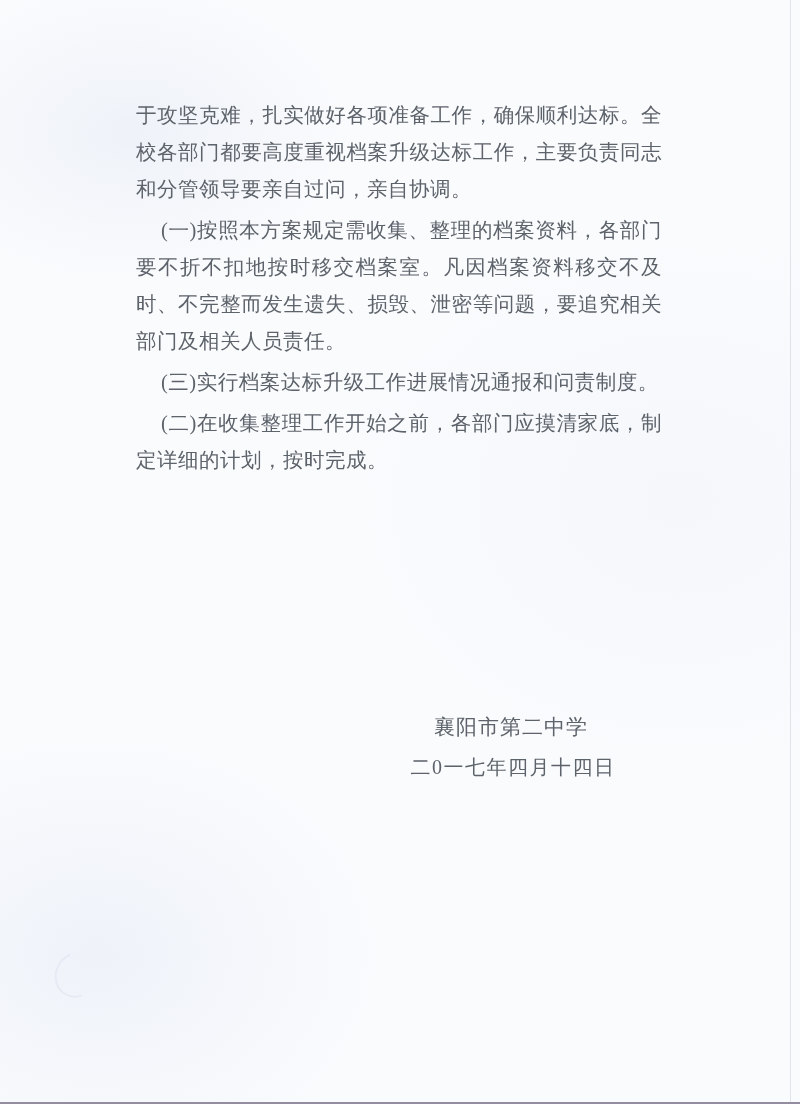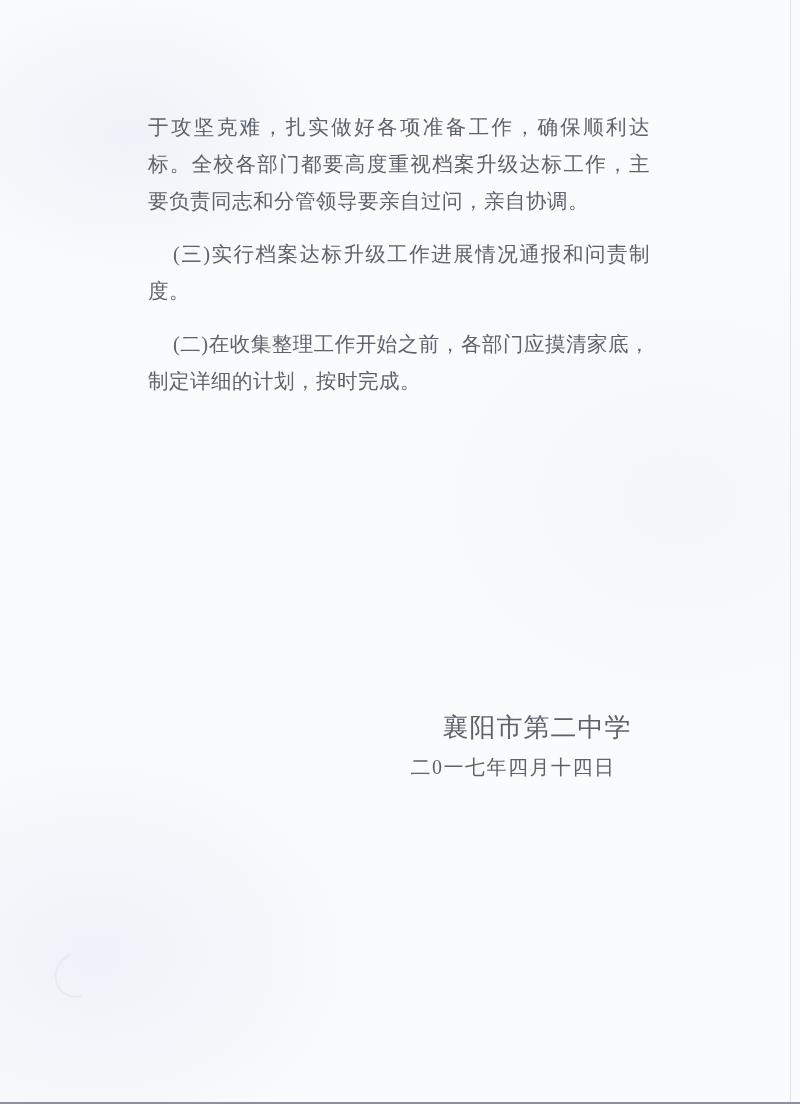--- a/index.html
+++ b/index.html
@@ -25,35 +25,34 @@
     left: 132px;
     top: 93px;
     width: 534px;
     font-size: 20.5px;
     line-height: 37px;
     letter-spacing: 0.5px;
     text-align: justify;
     text-justify: inter-character;
   }
   .para {
-    margin: 16px;
+    margin: 4px;
   }
   .para.indent {
     text-indent: 25px;
   }
   .sig-org {
     position: absolute;
     top: 714px;
     left: 511px;
     transform: translateX(-50%);
-    font-size: 26px;
+    font-size: 21px;
     line-height: 27px;
     letter-spacing: 1px;
     white-space: nowrap;
-    margin-left: 26px;
   }
   .sig-date {
     position: absolute;
     top: 754px;
     left: 513px;
     transform: translateX(-50%);
     font-size: 20px;
     line-height: 27px;
     letter-spacing: 1.5px;
     white-space: nowrap;
@@ -89,20 +88,21 @@
     opacity: 0.5;
   }
 </style>
 </head>
 <body>
 
 <div class="scan">
 
   <div class="body-text">
     <p class="para">于攻坚克难，扎实做好各项准备工作，确保顺利达标。全校各部门都要高度重视档案升级达标工作，主要负责同志和分管领导要亲自过问，亲自协调。</p>
+    <p class="para indent">(一)按照本方案规定需收集、整理的档案资料，各部门要不折不扣地按时移交档案室。凡因档案资料移交不及时、不完整而发生遗失、损毁、泄密等问题，要追究相关部门及相关人员责任。</p>
     <p class="para indent">(三)实行档案达标升级工作进展情况通报和问责制度。</p>
     <p class="para indent">(二)在收集整理工作开始之前，各部门应摸清家底，制定详细的计划，按时完成。</p>
   </div>
 
   <div class="sig-org">襄阳市第二中学</div>
 
   <div class="sig-date">二0一七年四月十四日</div>
 
   <div class="smudge"></div>
   <div class="edge-right"></div>

